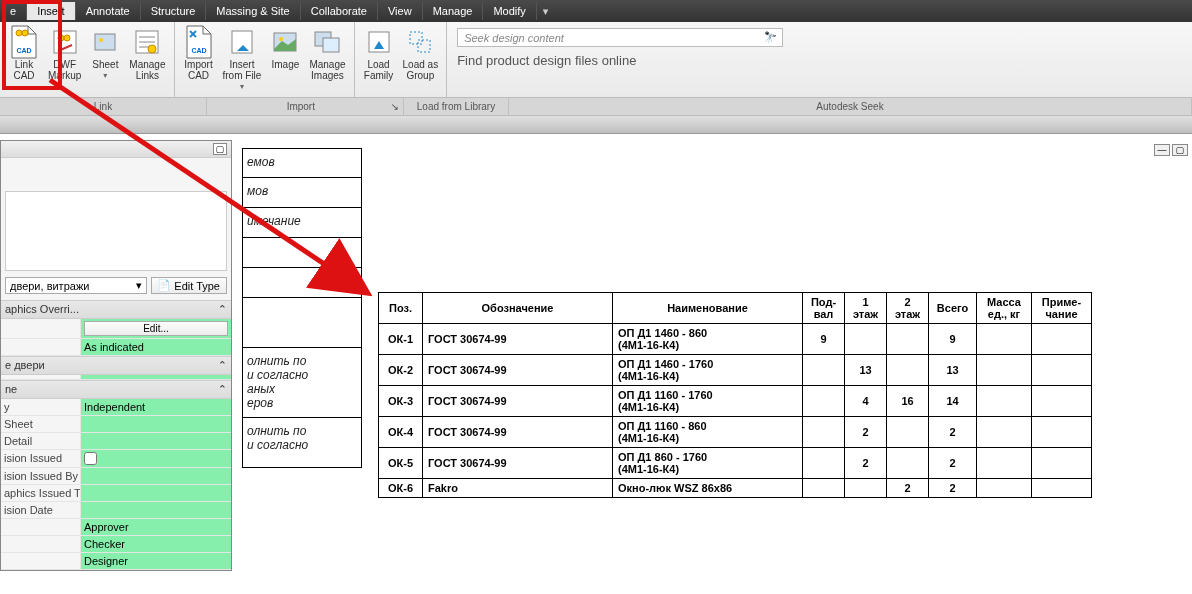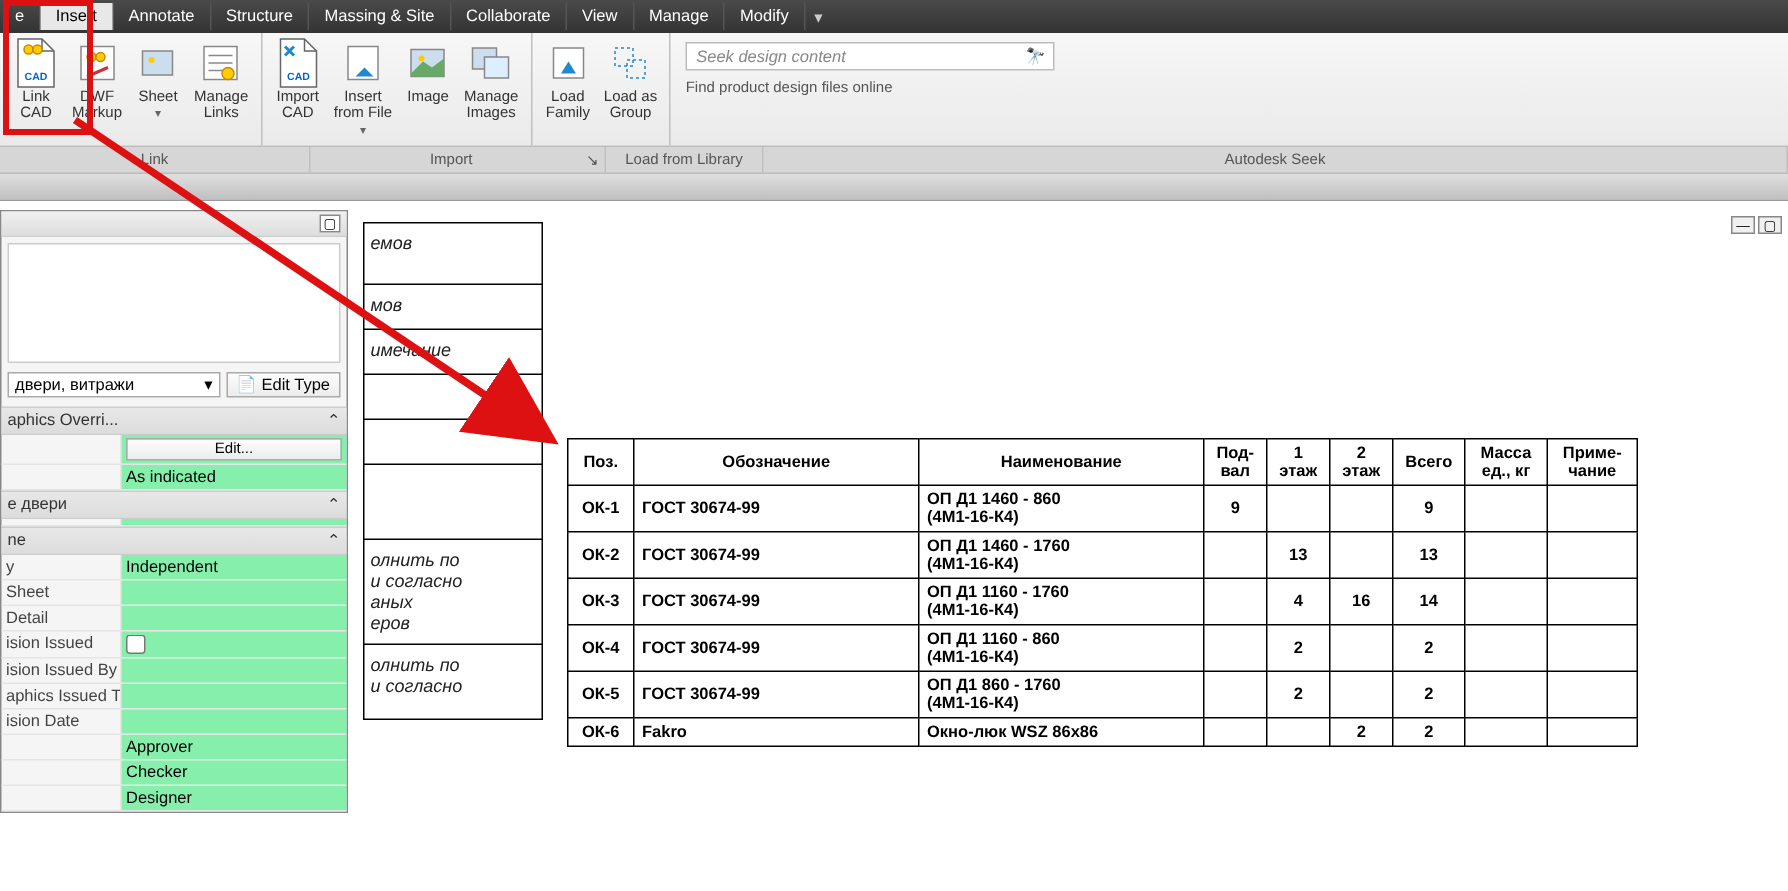--- a/index.html
+++ b/index.html
@@ -10,28 +10,28 @@
 .tab-arrow { padding: 3px 6px; color:#ccc; }
 .ribbon { display: flex; background: linear-gradient(#f7f7f7,#eaeaea); border-bottom: 1px solid #bbb; height: 76px; }
 .rgroup { display: flex; border-right: 1px solid #c0c0c0; padding: 2px 4px 0 4px; }
 .rbtn { display: flex; flex-direction: column; align-items: center; justify-content: flex-start; padding: 2px 4px; min-width: 40px; cursor: default; }
 .rbtn .icon-box { width: 32px; height: 32px; display:flex; align-items:center; justify-content:center; }
 .rbtn .lbl { text-align: center; line-height: 11px; font-size: 10px; color: #333; margin-top: 1px; }
 .rbtn .lbl .dd { font-size: 8px; color:#666; display:block; }
 .group-labels { display: flex; background: #d6d6d6; border-bottom: 1px solid #bbb; height: 18px; font-size: 10px; color: #555; }
 .glabel { display:flex; align-items:center; justify-content:center; border-right:1px solid #c0c0c0; }
 .seek-panel { flex:1; display:flex; flex-direction:column; padding:6px 10px; gap:6px; }
-.seek-search { display:flex; align-items:center; border:1px solid #bbb; background:#fff; padding:2px 6px; color:#888; font-style:italic; justify-content:space-between; width:246px; }
-.seek-text { color:#555; font-size:10px; }
+.seek-search { display:flex; align-items:center; border:1px solid #bbb; background:#fff; padding:2px 6px; color:#888; font-style:italic; justify-content:space-between; width:326px; }
+.seek-text { color:#555; font-size:13px; }
 .gradient-bar { height:18px; background: linear-gradient(#e0e0e0,#bfbfbf); border-bottom:1px solid #999; }
 .highlight-box { position:absolute; left:2px; top:0px; width:60px; height:90px; border:4px solid #d11; z-index:50; pointer-events:none; }
 .arrow-svg { position:absolute; left:40px; top:60px; z-index:49; pointer-events:none; }
 .props-panel { position:absolute; left:0; top:140px; width:232px; border:1px solid #888; background:#f5f5f5; font-size:11px; }
 .props-titlebar { display:flex; justify-content:flex-end; padding:2px 4px; border-bottom:1px solid #ccc; background:linear-gradient(#f0f0f0,#ddd); }
-.props-body { padding:4px; }
+.props-body { padding:4px;margin-top:29px; }
 .props-thumb { height:80px; border:1px solid #ccc; background:#fff; margin-bottom:6px; }
 .props-row { display:flex; align-items:center; margin-bottom:2px; }
 .props-dd { flex:1; border:1px solid #aaa; background:#fff; padding:1px 4px; display:flex; justify-content:space-between; align-items:center; }
 .edit-type { margin-left:4px; border:1px solid #aaa; background:linear-gradient(#fdfdfd,#ececec); padding:1px 6px; display:flex; align-items:center; gap:3px; }
 .props-section { background: linear-gradient(#e8e8e8,#dcdcdc); padding:2px 4px; display:flex; justify-content:space-between; border-top:1px solid #ccc; border-bottom:1px solid #ccc; font-weight:normal; color:#333; }
 .props-prow { display:flex; border-bottom:1px solid #e5e5e5; }
 .props-prow .pk { width:80px; padding:2px 3px; color:#444; border-right:1px solid #e5e5e5; overflow:hidden; white-space:nowrap; }
 .props-prow .pv { flex:1; padding:2px 3px; background:#86efac; display:flex; align-items:center; }
 .edit-btn { flex:1; text-align:center; border:1px solid #aaa; background:linear-gradient(#fdfdfd,#ececec); font-size:10px; padding:1px; }
 .titleblock { position:absolute; left:242px; top:148px; width:120px; font-family: Arial; font-style:italic; font-size:12px; color:#222; }
@@ -281,21 +281,21 @@
       <div class="pk"></div>
       <div class="pv">Checker</div>
     </div>
   <div class="props-prow">
       <div class="pk"></div>
       <div class="pv">Designer</div>
     </div>
 </div>
 
 <div class="titleblock">
-  <div style="height:42px">емов</div>
+  <div style="height:30px">емов</div>
   <div style="height:30px">мов</div>
   <div style="height:30px">имечание</div>
   <div style="height:30px"></div>
   <div style="height:30px"></div>
   <div style="height:50px"></div>
   <div style="height:70px">олнить по<br>и согласно<br>аных<br>еров</div>
   <div style="height:50px">олнить по<br>и согласно</div>
 </div>
 
 <div class="win-ctrl">

